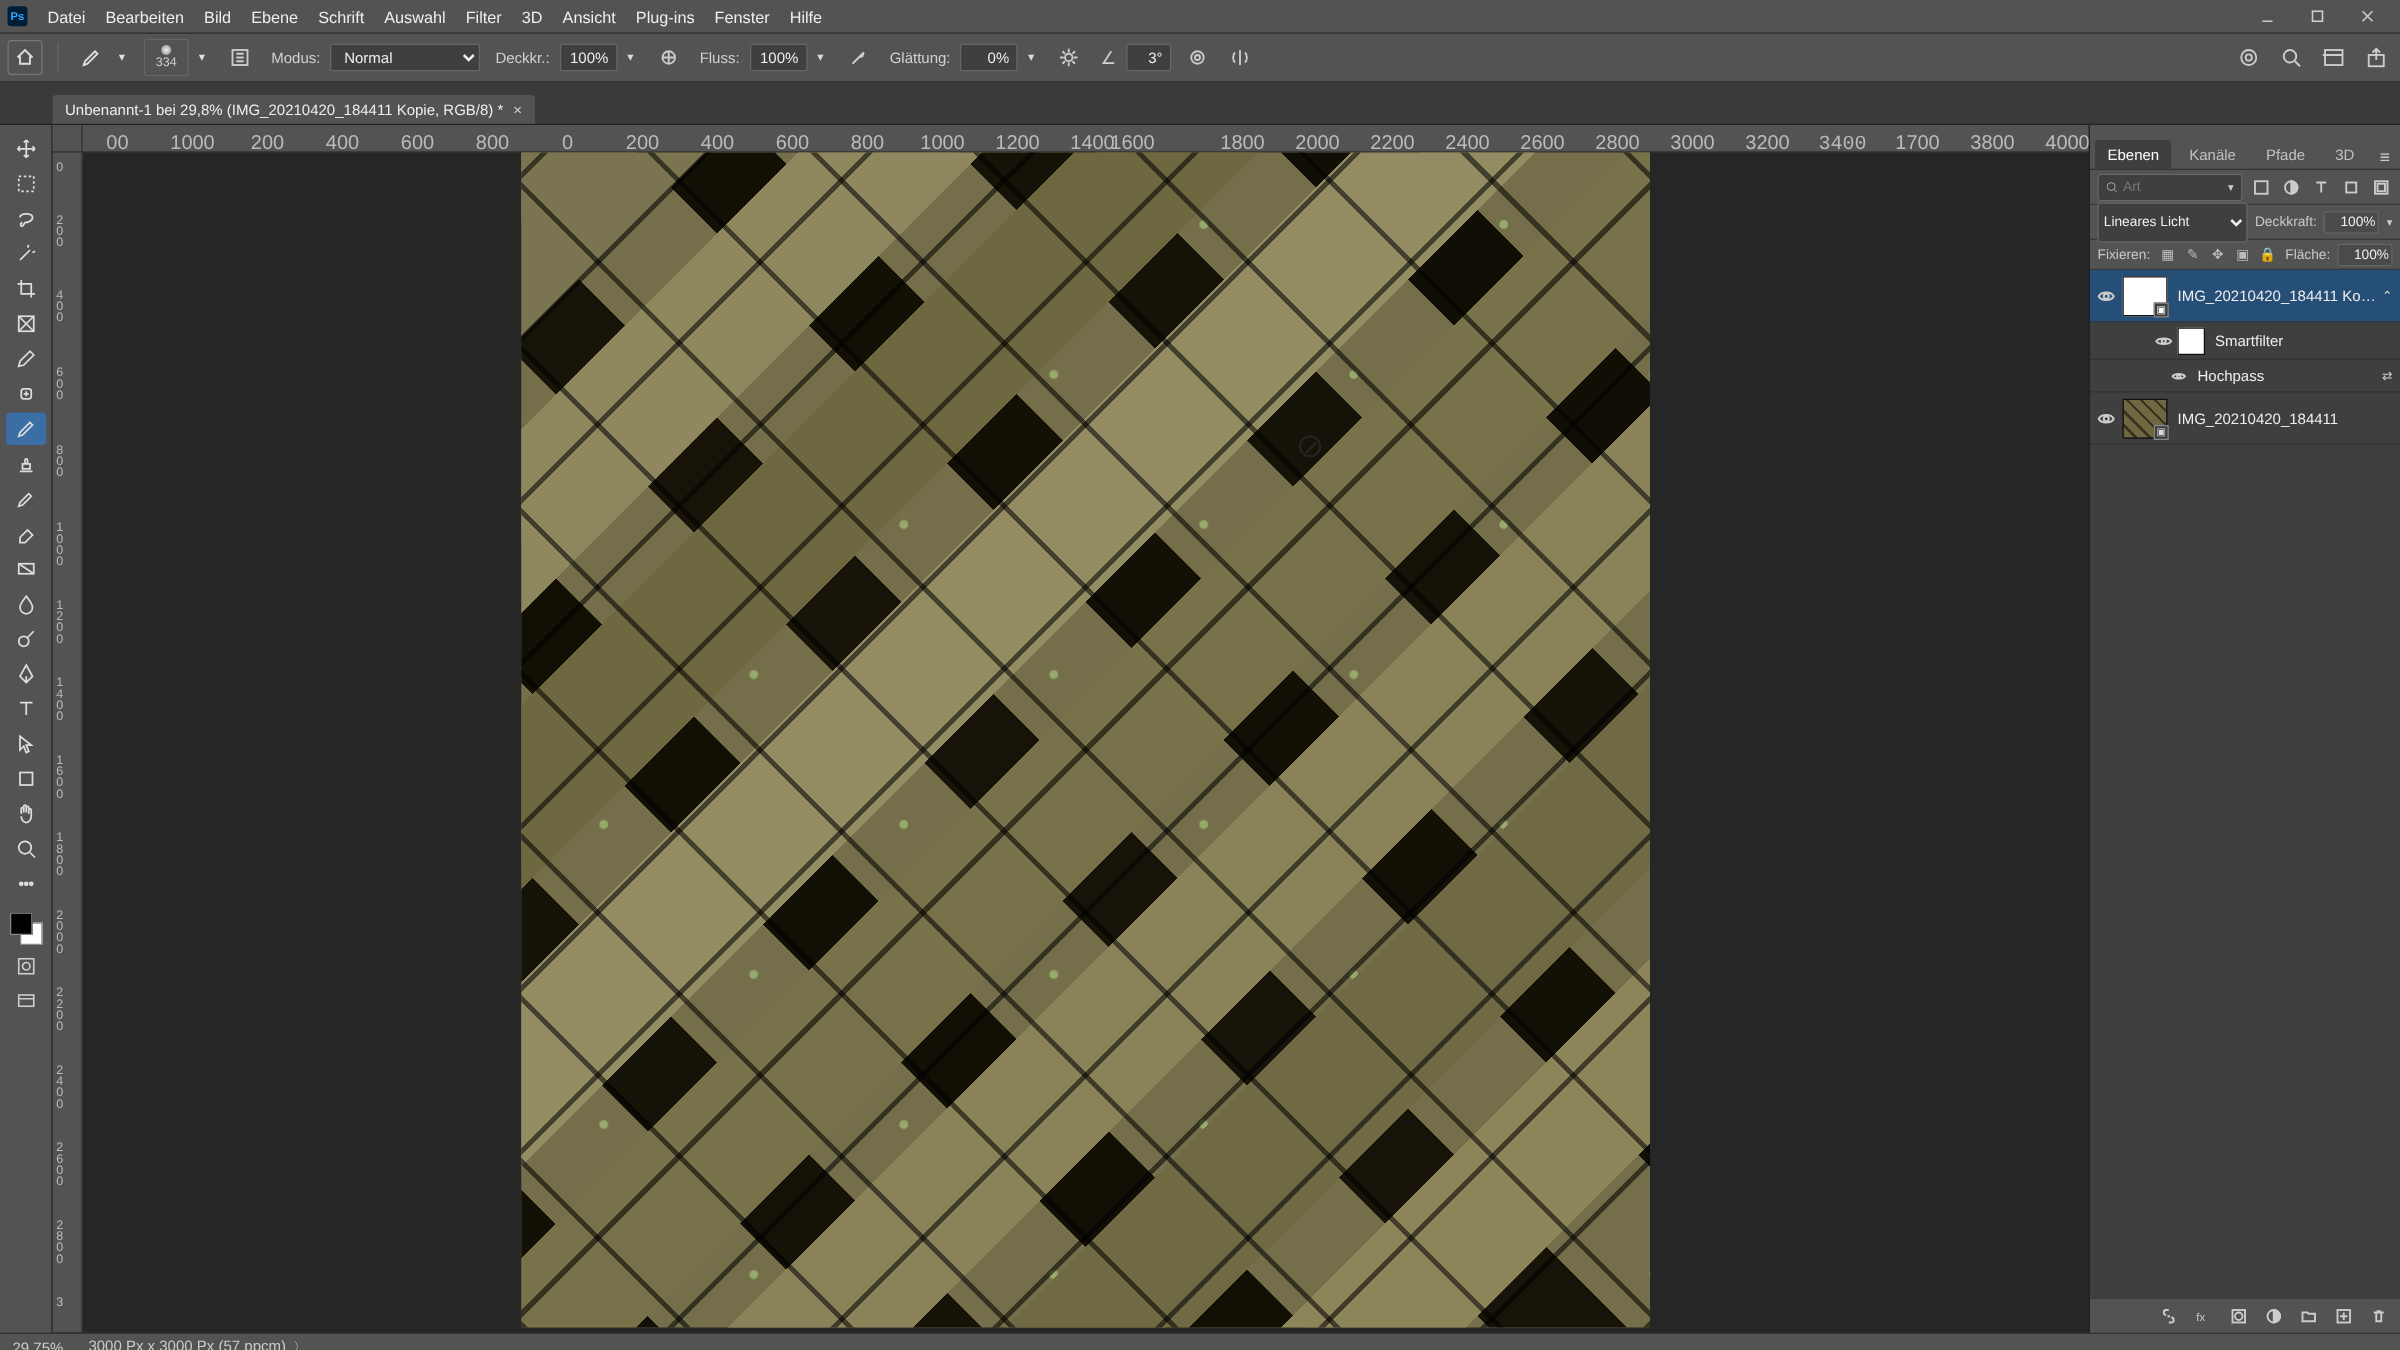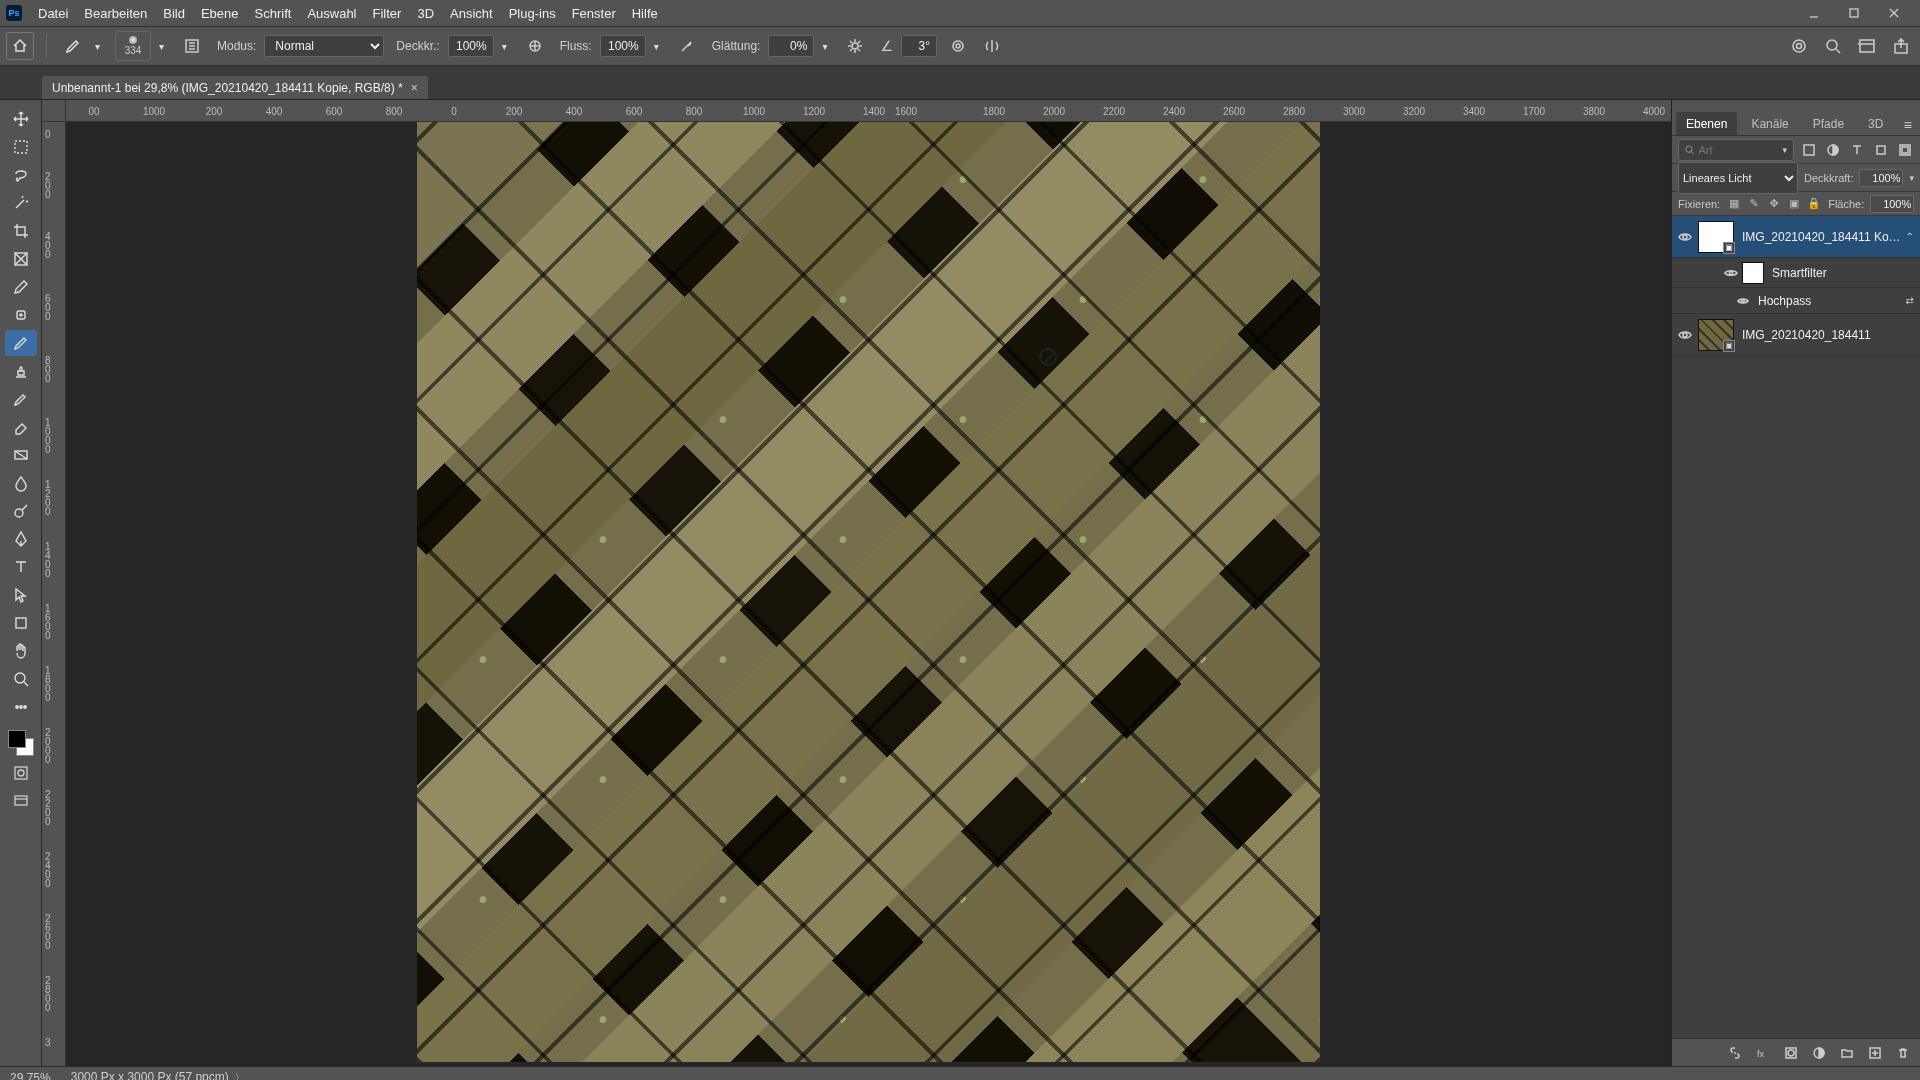--- a/index.html
+++ b/index.html
@@ -45,21 +45,21 @@
 #toolbox .tool svg { width:18px; height:18px; stroke:#ddd; fill:none; stroke-width:1.4; }
 #toolbox .swap { margin-top:6px; position:relative; width:30px; height:30px; }
 #toolbox .swap .fg { position:absolute; left:2px; top:2px; width:18px; height:18px; background:#000; border:1px solid #888; }
 #toolbox .swap .bg { position:absolute; right:2px; bottom:2px; width:18px; height:18px; background:#fff; border:1px solid #888; }
 #toolbox .below { width:32px; height:26px; display:flex; align-items:center; justify-content:center; }
 #toolbox .below svg{width:16px;height:16px;stroke:#ccc;fill:none;stroke-width:1.3;}
 
 
 #canvaswrap { flex:1; background:#262626; position:relative; overflow:hidden; display:flex; flex-direction:column; border-right:1px solid #222; }
 #ruler-h { height:22px; background:#535353; border-bottom:1px solid #333; display:flex; align-items:center; font-size:10px; color:#bbb; padding-left:24px; gap:0; position:relative; }
-#ruler-h .tick { position:absolute; top:6px; font-size:10px; color:#bbb; text-align:center; width:40px; transform:translateX(-50%); }
+#ruler-h .tick { position:absolute; top:6px; font-size:16px; color:#bbb; text-align:center; width:40px; transform:translateX(-50%); }
 #ruler-corner { position:absolute; left:0; top:0; width:24px; height:22px; background:#535353; border-right:1px solid #333; border-bottom:1px solid #333; z-index:2;}
 #ruler-v { position:absolute; left:0; top:22px; bottom:0; width:24px; background:#535353; border-right:1px solid #333; z-index:1; }
 #ruler-v .vtick { position:absolute; left:3px; font-size:10px; color:#bbb; line-height:9px; }
 #ruler-v .vtick span { display:block; }
 
 #stage { position:absolute; left:24px; top:22px; right:0; bottom:0; background:#262626; display:flex; align-items:flex-start; justify-content:center; }
 #imgph { width:903px; height:940px; margin-top:0; background:
   linear-gradient(135deg,#7a7550 0 8%,transparent 8% 12%,#8f885e 12% 20%,transparent 20% 24%,#6e6840 24% 32%,transparent 32% 36%,#938c63 36% 44%,transparent 44% 48%,#777249 48% 56%,transparent 56% 60%,#8a8359 60% 68%,transparent 68% 72%,#6f6a44 72% 80%,transparent 80% 84%,#8d855a 84% 92%,transparent 92% 100%) ,
   linear-gradient(45deg,#2a2414 0 6%,transparent 6% 14%,#2f2a18 14% 20%,transparent 20% 28%,#272312 28% 34%,transparent 34% 42%,#322c1a 42% 48%,transparent 48% 56%,#292413 56% 62%,transparent 62% 70%,#2e2917 70% 76%,transparent 76% 84%,#262211 84% 90%,transparent 90% 100%),
   radial-gradient(circle at 55% 48%, #3f6b2e 0 3px, transparent 4px) 0 0/120px 120px,
@@ -431,21 +431,21 @@
         <div class="tick" style="left: 832px;">1400</div>
         <div class="tick" style="left: 864px;">1600</div>
         <div class="tick" style="left: 952px;">1800</div>
         <div class="tick" style="left: 1012px;">2000</div>
         <div class="tick" style="left: 1072px;">2200</div>
         <div class="tick" style="left: 1132px;">2400</div>
         <div class="tick" style="left: 1192px;">2600</div>
         <div class="tick" style="left: 1252px;">2800</div>
         <div class="tick" style="left: 1312px;">3000</div>
         <div class="tick" style="left: 1372px;">3200</div>
-        <div class="tick" style="left: 1432px;">3400</div>
+        <div class="tick" style="left: 1432px; font-family: Liberation Mono, monospace;">3400</div>
         <div class="tick" style="left: 1492px;">1700</div>
         <div class="tick" style="left: 1552px;">3800</div>
         <div class="tick" style="left: 1612px;">4000</div>
       </div>
     <div id="ruler-v">
         <div class="vtick" style="top: 8px;">
           <span>0</span>
         </div>
         <div class="vtick" style="top: 50px;">
           <span>2</span>

